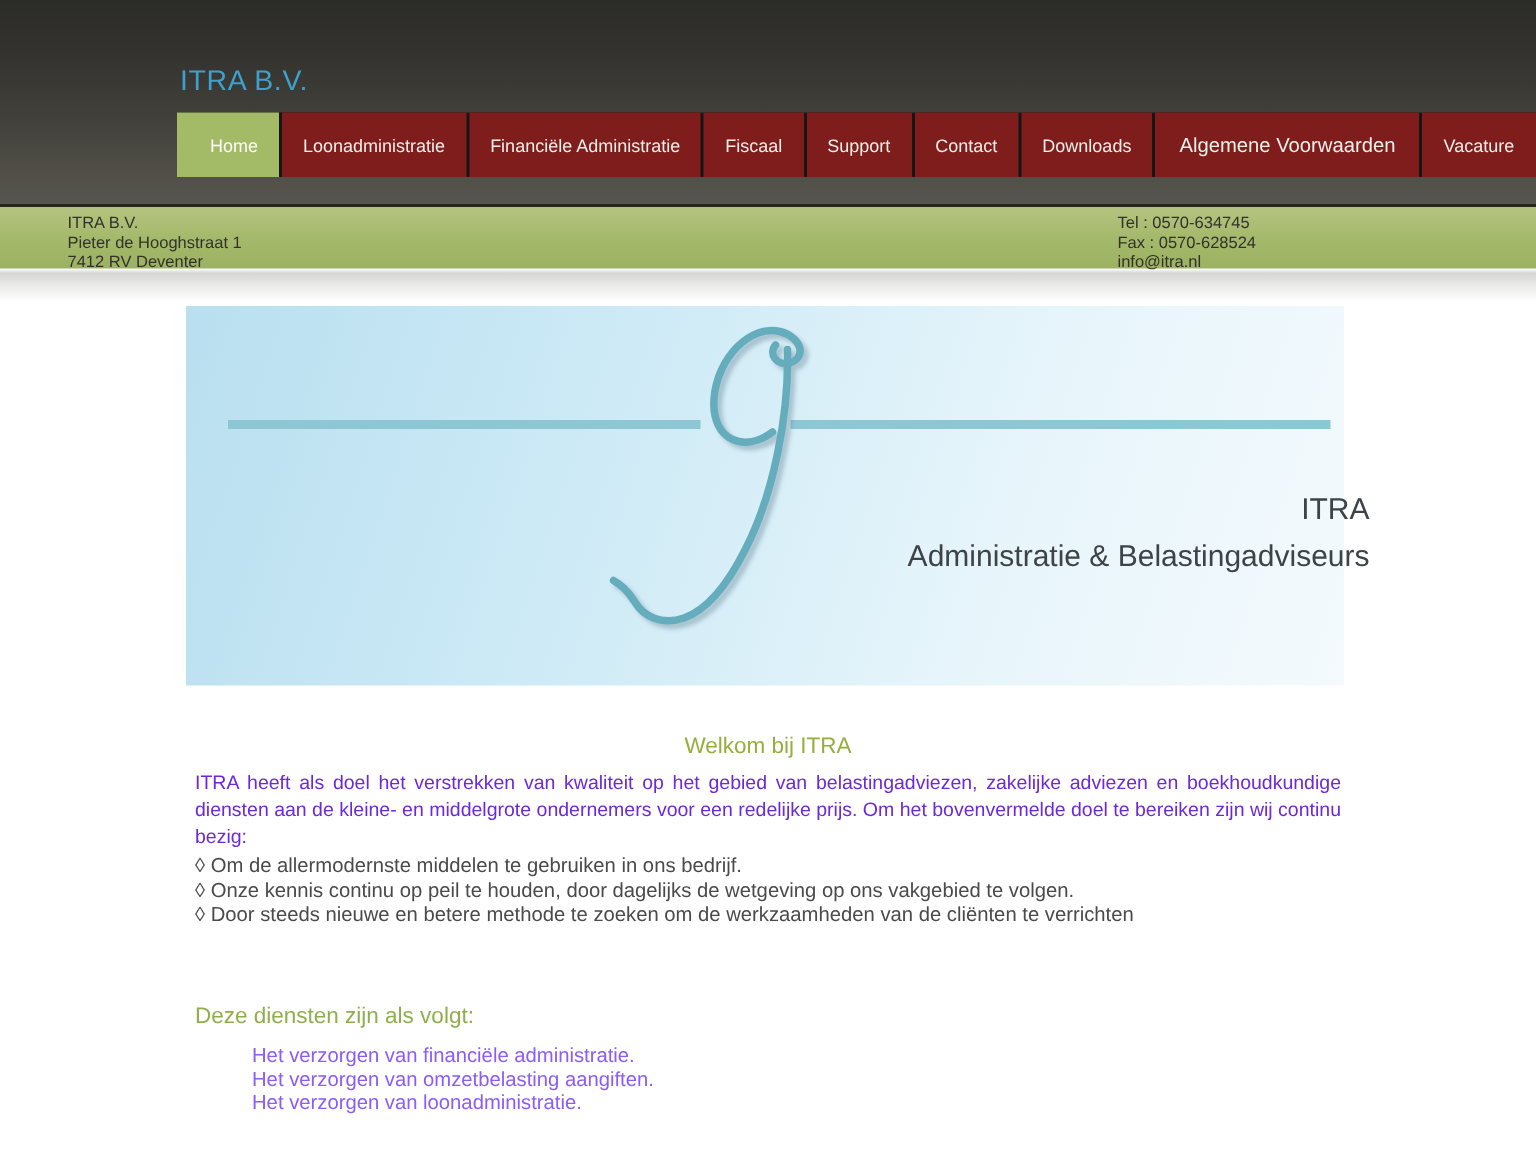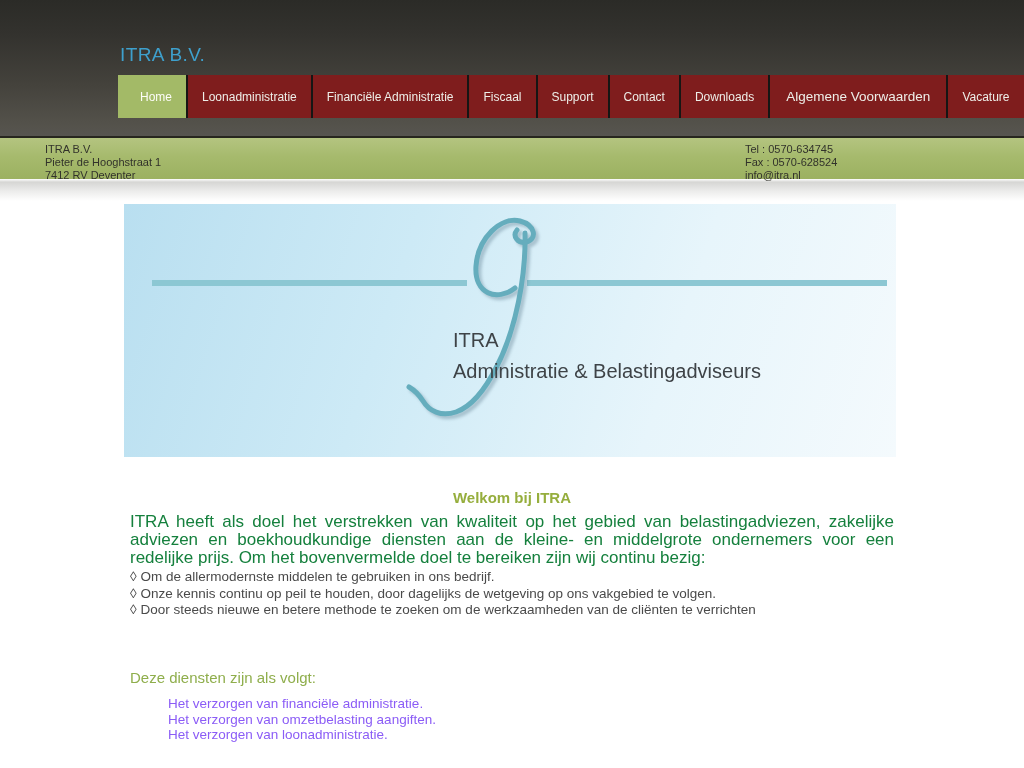--- a/index.html
+++ b/index.html
@@ -55,32 +55,32 @@
   }
   .tealline { position:absolute; top:76px; height:6px; background:#8cc7d3; }
   .tealline.left  { left:28px;  width:315px; }
   .tealline.right { left:403px; width:360px; }
   .glyph-svg {
     position:absolute; left:0; top:0;
     filter:drop-shadow(3px 3px 1.5px rgba(90,120,140,.38));
   }
   .logo-text {
     position:absolute; left:329px; top:121px; width:460px;
-    text-align:left; color:#3e4347;
+    text-align:right; color:#3e4347;
     font-size:20px; line-height:31px;
   }
 
   
   .content { width:764px; margin:32px 0 0 130px; }
   .welcome {
     margin:0 0 7px 0; text-align:center;
-    font-size:15px; font-weight:bold; color:#96ae3d;
+    font-size:15px; font-weight:normal; color:#96ae3d;
   }
   .intro {
-    margin:0; font-size:17px; color:#15803d;
+    margin:0; font-size:13px; color:#6d28d9;
     line-height:18px; text-align:justify;
   }
   .bullets { margin-top:2px; }
   .bullet { font-size:13.5px; color:#4a4a4a; line-height:16.5px; }
   .promo { margin-top:46px; }
   .promo-line { font-size:15px; color:#8fae4c; line-height:25.5px; }
   .services { margin:6px 0 0 38px; }
   .service { font-size:13.5px; color:#8b5cf6; line-height:15.5px; }
 </style>
 </head>

